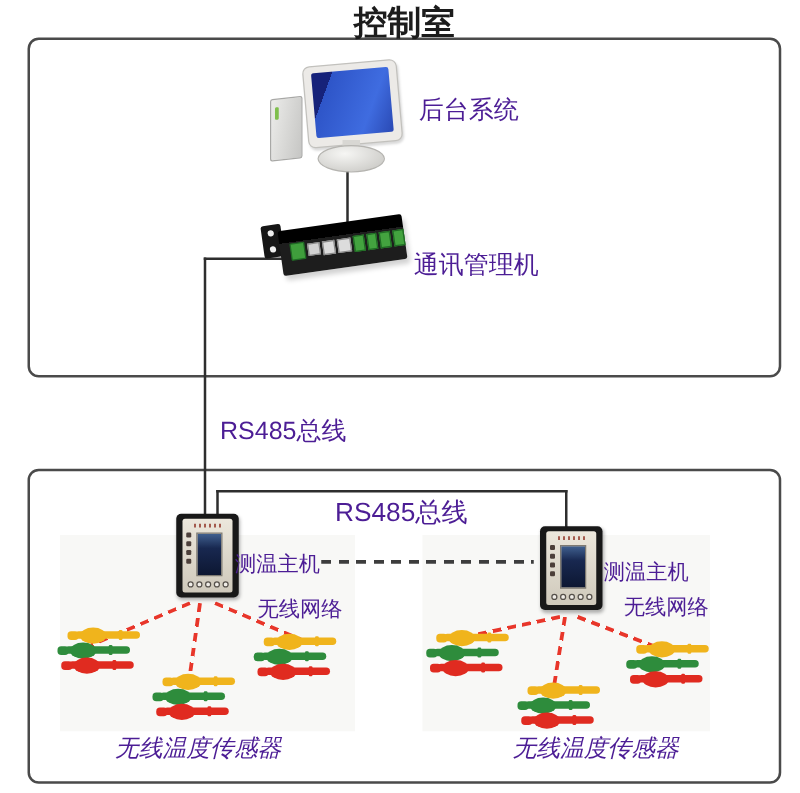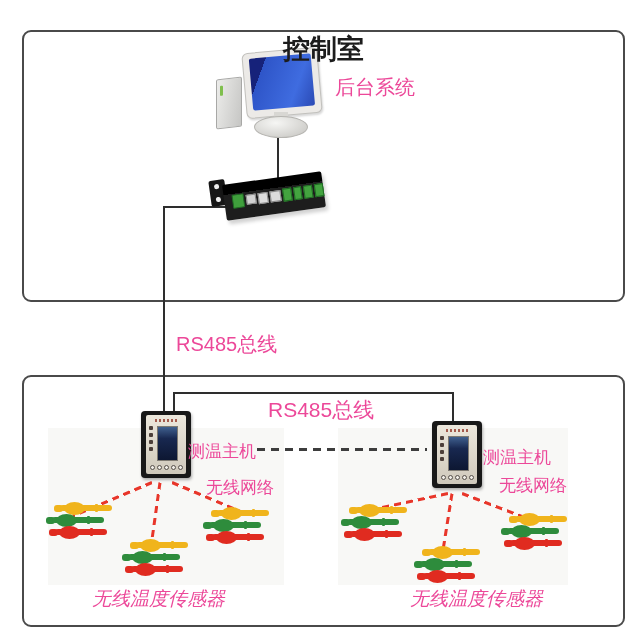--- a/index.html
+++ b/index.html
@@ -8,22 +8,22 @@
 
   
   .frame{position:absolute;border:2px solid #4a4a4a;border-radius:9px;background:#fff;box-sizing:border-box;z-index:1;}
   .frame-control{left:22px;top:30px;width:603px;height:272px;}
   .frame-field{left:22px;top:375px;width:603px;height:252px;}
   .panel{position:absolute;background:#f8f8f6;z-index:2;}
   .panel-left{left:48px;top:428px;width:236px;height:157px;}
   .panel-right{left:338px;top:428px;width:230px;height:157px;}
 
   
-  .diagram-title{position:absolute;left:22px;top:0px;width:603px;text-align:center;font-size:27px;font-weight:600;color:#1c1c1c;z-index:6;margin-top:31px;}
-  .lbl{position:absolute;color:#ec4899;font-weight:500;z-index:6;white-space:nowrap;}
+  .diagram-title{position:absolute;left:22px;top:0px;width:603px;text-align:center;font-size:27px;font-weight:600;color:#1c1c1c;z-index:6;}
+  .lbl{position:absolute;color:#4c1d95;font-weight:500;z-index:6;white-space:nowrap;}
   .lbl-20{font-size:20px;}
   .lbl-21{font-size:21px;}
   .lbl-17{font-size:17px;}
   .lbl-19{font-size:19px;font-style:italic;}
 
   
   .vline{position:absolute;width:2px;background:#2e2e2e;z-index:3;}
   .hline{position:absolute;height:2px;background:#2e2e2e;z-index:3;}
   .dash-link{position:absolute;height:3px;z-index:3;
     background:repeating-linear-gradient(90deg,#3d3d3d 0 8px,transparent 8px 14px);}
@@ -274,20 +274,21 @@
         <i class="bulge"></i>
       </div>
     <div class="sensor s-red">
         <i class="nub"></i>
         <i class="rod"></i>
         <i class="bulge"></i>
       </div>
   </div>
 
   <div class="lbl lbl-20" style="left:335px;top:74px;">后台系统</div>
+  <div class="lbl lbl-20" style="left:331px;top:198px;">通讯管理机</div>
   <div class="lbl lbl-20" style="left:176px;top:331px;">RS485总线</div>
   <div class="lbl lbl-21" style="left:268px;top:396px;">RS485总线</div>
   <div class="lbl lbl-17" style="left:188px;top:440px;">测温主机</div>
   <div class="lbl lbl-17" style="left:483px;top:446px;">测温主机</div>
   <div class="lbl lbl-17" style="left:206px;top:476px;">无线网络</div>
   <div class="lbl lbl-17" style="left:499px;top:474px;">无线网络</div>
   <div class="lbl lbl-19" style="left:92px;top:586px;">无线温度传感器</div>
   <div class="lbl lbl-19" style="left:410px;top:586px;">无线温度传感器</div>
 
 </div>

